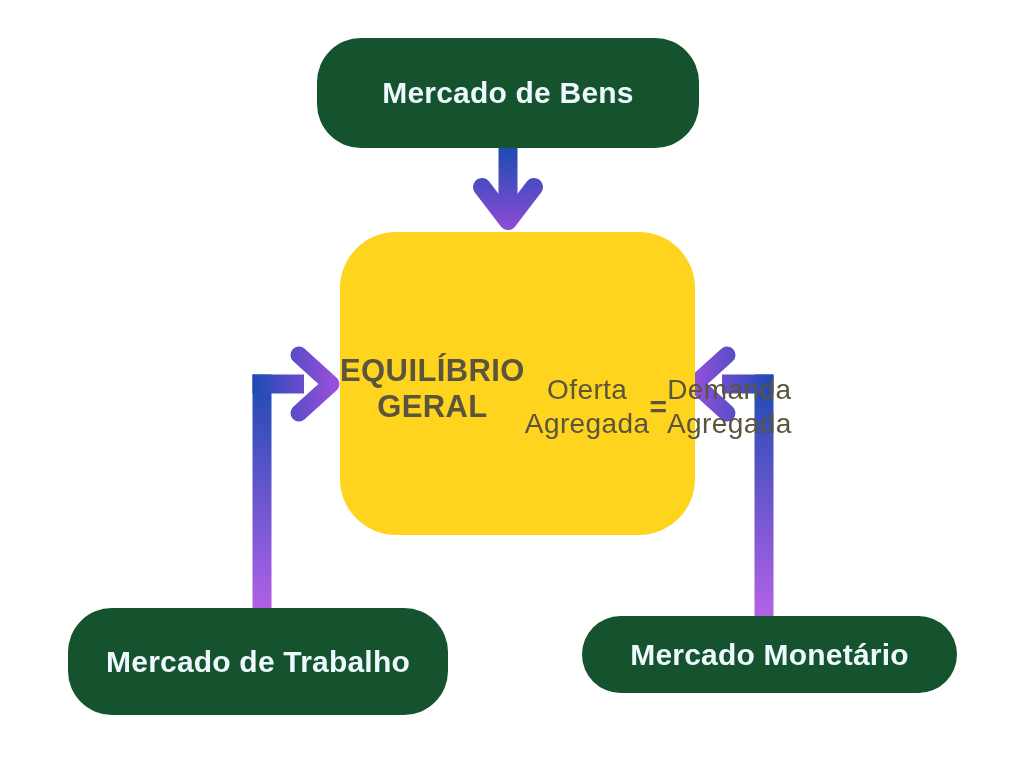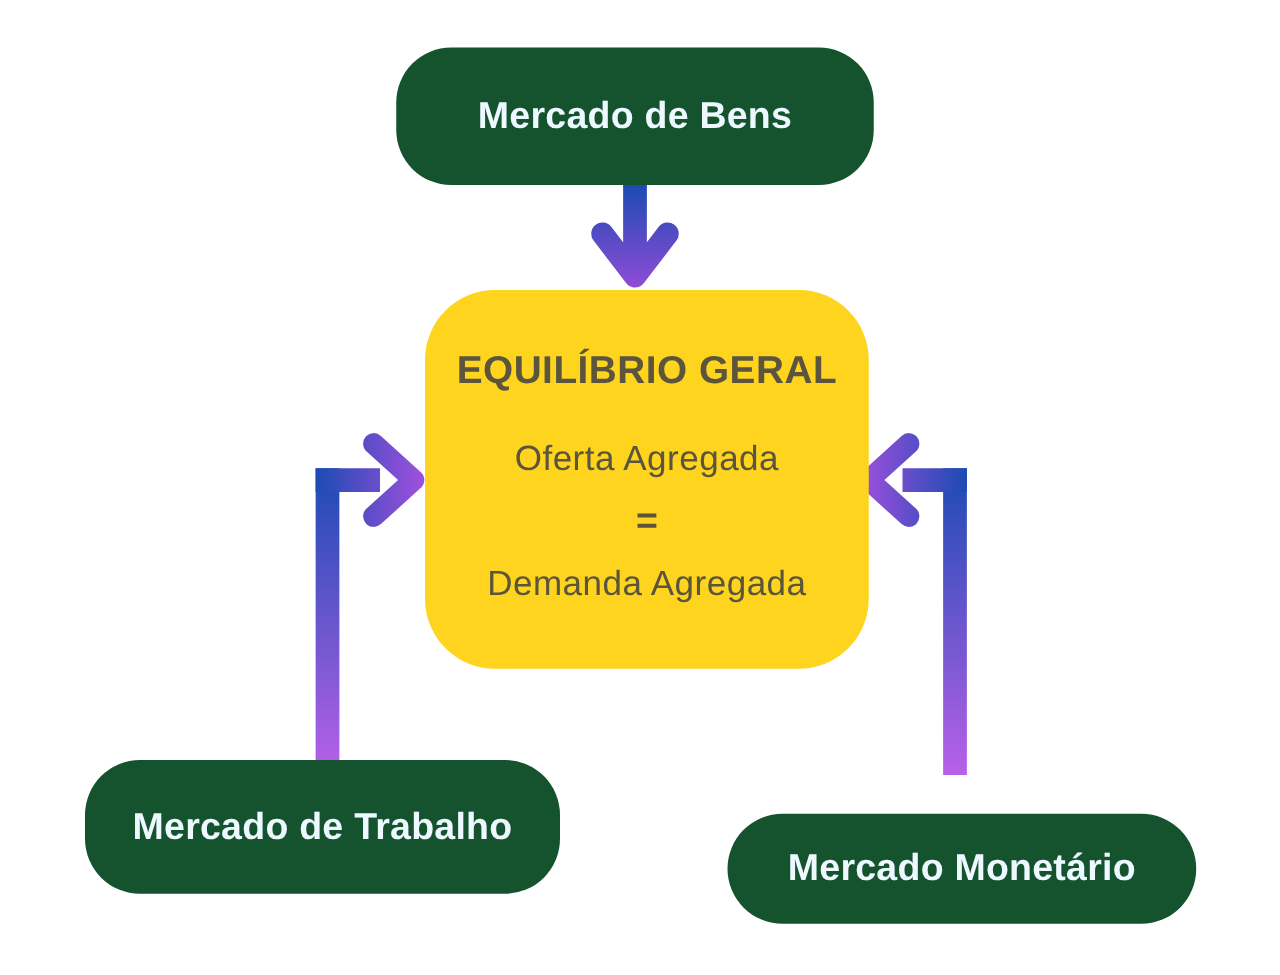--- a/index.html
+++ b/index.html
@@ -19,27 +19,27 @@
   .node-blue{
     background:#14532d;
     border-radius:44px;
     color:#EDF8FF;
     font-weight:700;
     font-size:30px;
     letter-spacing:0.2px;
   }
   #node-top{left:317px;top:38px;width:382px;height:110px;}
   #node-bottom-left{left:68px;top:608px;width:380px;height:107px;}
-  #node-bottom-right{left:582px;top:651px;width:375px;height:88px;}
+  #node-bottom-right{left:582px;top:616px;width:375px;height:77px;}
   #node-center{
     left:340px;top:232px;width:355px;height:303px;
     background:#FFD41F;
     border-radius:56px;
     color:#5A553C;
-    flex-direction:column;
+    flex-direction:row;
     justify-content:flex-start;
     padding-top:46px;
   }
   #node-center .eq-title{
     font-size:31px;font-weight:700;line-height:36px;
     margin:0 0 36px 0;letter-spacing:0.4px;
   }
   #node-center .eq-line{
     font-size:28px;font-weight:400;line-height:34px;
     letter-spacing:0.4px;

